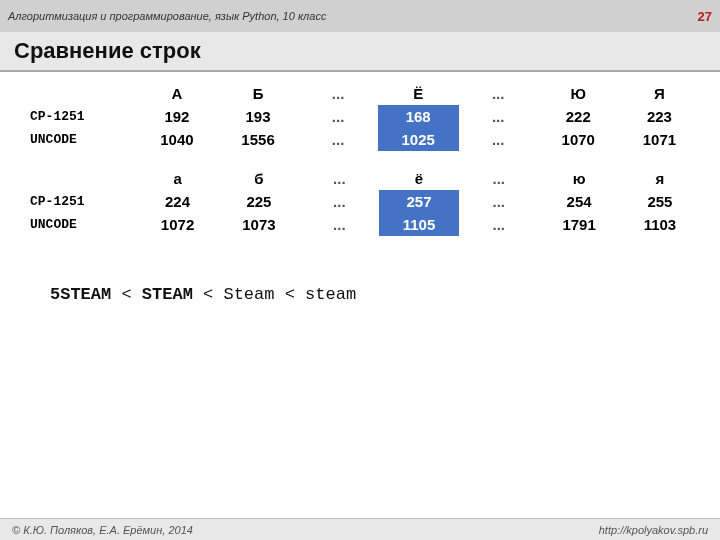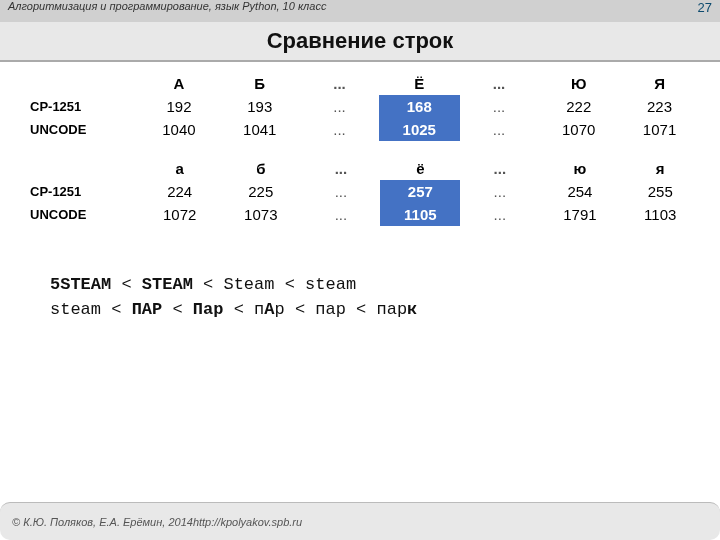--- a/index.html
+++ b/index.html
@@ -8,42 +8,42 @@
       height: 540px;
       background: #fff;
       font-family: Arial, sans-serif;
       position: relative;
       overflow: hidden;
     }
 
     
     #top-bar {
       background: #d0d0d0;
-      height: 22px;
+      height: 32px;
       display: flex;
+      align-items: center;
       justify-content: space-between;
       padding: 0 8px;
     }
     #top-bar .title {
       font-size: 11px;
       color: #333;
       font-style: italic;
     }
     #top-bar .slide-num {
       font-size: 13px;
-      color: #0c4a6e;
-      font-weight: normal;
+      color: #b91c1c;
+      font-weight: bold;
     }
 
     
     #slide-title {
       background: #e8e8e8;
       padding: 6px 14px 6px 14px;
       border-bottom: 2px solid #aaa;
-      text-align: center;
     }
     #slide-title h1 {
       font-size: 22px;
       font-weight: bold;
       color: #111;
     }
 
     
     #content {
       padding: 10px 20px 8px 20px;
@@ -52,24 +52,25 @@
     
     .comparison-table {
       border-collapse: collapse;
       margin-bottom: 10px;
       font-size: 15px;
     }
     .comparison-table td {
       padding: 3px 10px;
       text-align: center;
       min-width: 52px;
+      font-weight: bold;
     }
     .comparison-table .row-label {
       text-align: left;
-      font-family: Liberation Sans, sans-serif;
+      font-family: Liberation Mono, monospace;
       font-weight: bold;
       font-size: 13px;
       min-width: 70px;
       padding-right: 12px;
     }
     .comparison-table .header-row td {
       font-weight: bold;
       font-size: 15px;
     }
     .comparison-table .highlight {
@@ -95,30 +96,30 @@
     #comparison-lines .line2 {
       color: #111;
     }
 
     
     #footer {
       position: absolute;
       bottom: 0;
       left: 0;
       right: 0;
-      height: 38px;
+      height: 22px;
       background: #e8e8e8;
       border-top: 1px solid #bbb;
       display: flex;
       align-items: center;
+      justify-content: space-between;
       padding: 0 12px;
       font-size: 11px;
       color: #555;
       font-style: italic;
-      border-radius: 10px;
     }
 
     .tables-section {
       display: flex;
       flex-direction: column;
       gap: 6px;
     }
   </style>
 </head>
 <body>
@@ -154,21 +155,21 @@
         <td>193</td>
         <td class="dots">...</td>
         <td class="highlight">168</td>
         <td class="dots">...</td>
         <td>222</td>
         <td>223</td>
       </tr>
       <tr>
         <td class="row-label">UNCODE</td>
         <td>1040</td>
-        <td>1041</td>
+        <td>1556</td>
         <td class="dots">...</td>
         <td class="highlight">1025</td>
         <td class="dots">...</td>
         <td>1070</td>
         <td>1071</td>
       </tr>
     </tbody>
       </table>
 
     <table class="comparison-table">
@@ -213,35 +214,19 @@
       <span>
         <span style="font-weight:bold;">5STEAM</span>
         <span> &lt; </span>
         <span style="font-weight:bold;">STEAM</span>
         <span> &lt; </span>
         <span>Steam</span>
         <span> &lt; </span>
         <span>steam</span>
       </span>
     </div>
-    <div class="line2">
-      
-      <span>
-        <span>steam</span>
-        <span> &lt; </span>
-        <span style="font-weight:bold;">ПАР</span>
-        <span> &lt; </span>
-        <span style="font-weight:bold;">Пар</span>
-        <span> &lt; </span>
-        <span>п<span style="font-weight:bold;">А</span>р</span>
-        <span> &lt; </span>
-        <span>пар</span>
-        <span> &lt; </span>
-        <span>пар<span style="font-weight:bold;">к</span></span>
-      </span>
-    </div>
   </div>
 </div>
 
 <div id="footer">
   <span>© К.Ю. Поляков, Е.А. Ерёмин, 2014</span>
   <span>http://kpolyakov.spb.ru</span>
 </div>
 
 </body></html>

